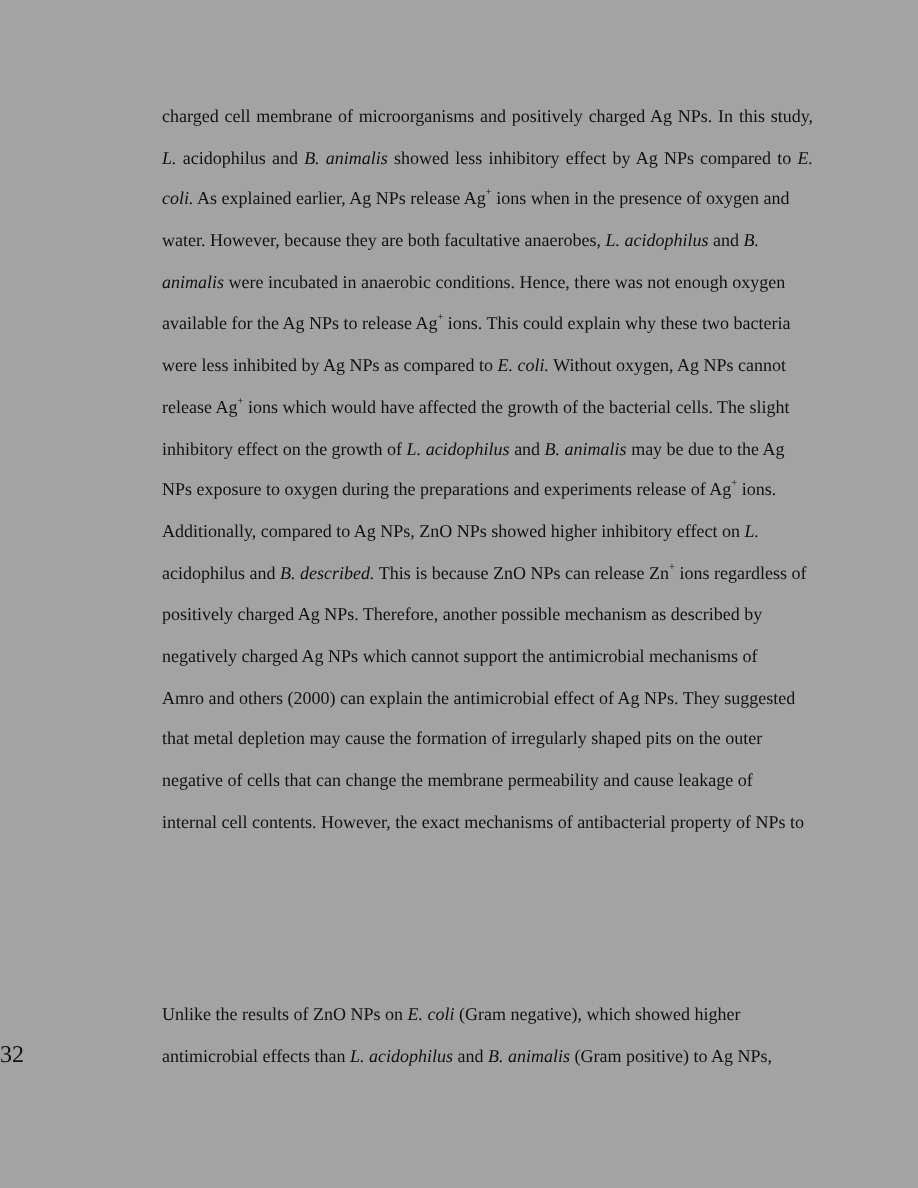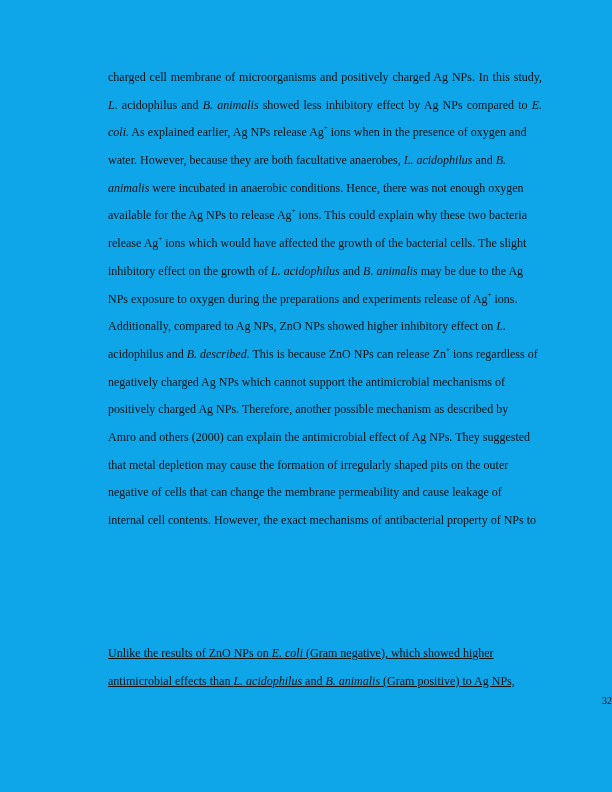--- a/index.html
+++ b/index.html
@@ -1,52 +1,53 @@
 <!DOCTYPE html>
 <html><head>
 <meta charset="utf-8">
 <style>
   html, body { margin:0; padding:0; background:#ffffff; }
   body { width:612px; height:792px; position:relative; overflow:hidden; }
-  .page { position:absolute; left:0; top:0; width:612px; height:792px; background:#0ea5e9; }
+  .page { position:absolute; left:0; top:0; width:612px; height:792px; background:#a3a3a3; }
   .text {
     position:absolute; left:108px; width:434px;
     font-family:"Liberation Serif", serif; font-size:12px; color:#111;
     line-height:27.7px;
   }
   .line { display:block; white-space:nowrap; height:27.7px; }
   .line.justify { text-align:justify; text-align-last:justify; white-space:normal; }
   i { font-style:italic;text-align:center; }
   sup { font-size:7px; vertical-align:6px; line-height:0; }
   #para1 { top:64px; }
-  #para2 { top:640px;text-decoration:underline; }
+  #para2 { top:663px; }
   .pagenum {
-    position:absolute; top:695px; left:0; width:612px; text-align:right;
-    font-family:"Liberation Serif", serif; font-size:10px; color:#111;
+    position:absolute; top:695px; left:0; width:612px; text-align:left;
+    font-family:"Liberation Serif", serif; font-size:16px; color:#111;
   }
 </style>
 </head>
 <body>
 
 <div class="page">
 
   <div class="text" id="para1">
     <span class="line justify">charged cell membrane of microorganisms and positively charged Ag NPs. In this study,</span>
     <span class="line justify"><i>L.</i> acidophilus and <i>B. animalis</i> showed less inhibitory effect by Ag NPs compared to <i>E.</i></span>
     <span class="line"><i>coli.</i> As explained earlier, Ag NPs release Ag<sup>+</sup> ions when in the presence of oxygen and</span>
     <span class="line">water. However, because they are both facultative anaerobes, <i>L. acidophilus</i> and <i>B.</i></span>
     <span class="line"><i>animalis</i> were incubated in anaerobic conditions. Hence, there was not enough oxygen</span>
     <span class="line">available for the Ag NPs to release Ag<sup>+</sup> ions. This could explain why these two bacteria</span>
+    <span class="line">were less inhibited by Ag NPs as compared to <i>E. coli.</i> Without oxygen, Ag NPs cannot</span>
     <span class="line">release Ag<sup>+</sup> ions which would have affected the growth of the bacterial cells. The slight</span>
     <span class="line">inhibitory effect on the growth of <i>L. acidophilus</i> and <i>B. animalis</i> may be due to the Ag</span>
     <span class="line">NPs exposure to oxygen during the preparations and experiments release of Ag<sup>+</sup> ions.</span>
     <span class="line">Additionally, compared to Ag NPs, ZnO NPs showed higher inhibitory effect on <i>L.</i></span>
     <span class="line">acidophilus and <i>B. described.</i> This is because ZnO NPs can release Zn<sup>+</sup> ions regardless of</span>
+    <span class="line">positively charged Ag NPs. Therefore, another possible mechanism as described by</span>
     <span class="line">negatively charged Ag NPs which cannot support the antimicrobial mechanisms of</span>
-    <span class="line">positively charged Ag NPs. Therefore, another possible mechanism as described by</span>
     <span class="line">Amro and others (2000) can explain the antimicrobial effect of Ag NPs. They suggested</span>
     <span class="line">that metal depletion may cause the formation of irregularly shaped pits on the outer</span>
     <span class="line">negative of cells that can change the membrane permeability and cause leakage of</span>
     <span class="line">internal cell contents. However, the exact mechanisms of antibacterial property of NPs to</span>
   </div>
 
   <div class="text" id="para2">
     <span class="line">Unlike the results of ZnO NPs on <i>E. coli</i> (Gram negative), which showed higher</span>
     <span class="line">antimicrobial effects than <i>L. acidophilus</i> and <i>B. animalis</i> (Gram positive) to Ag NPs,</span>
   </div>

